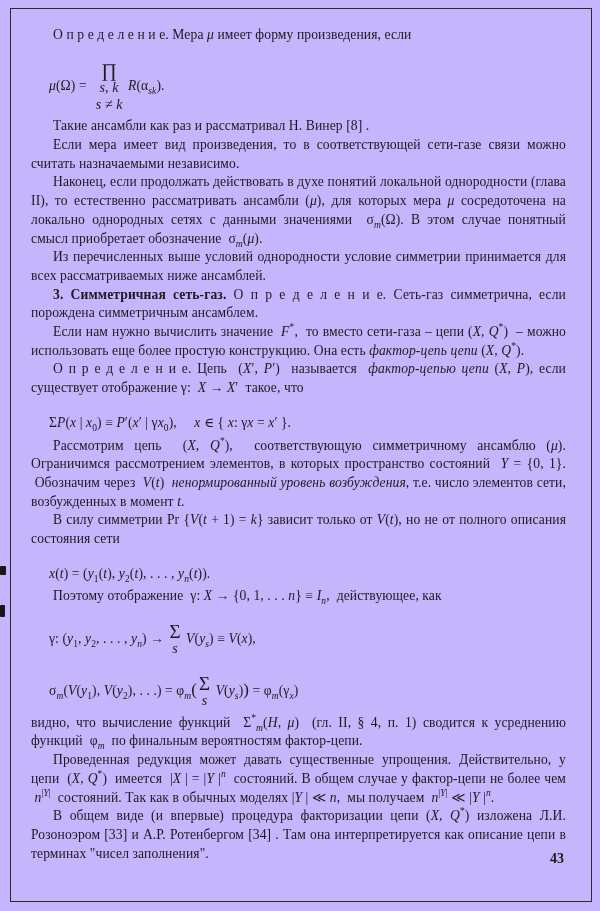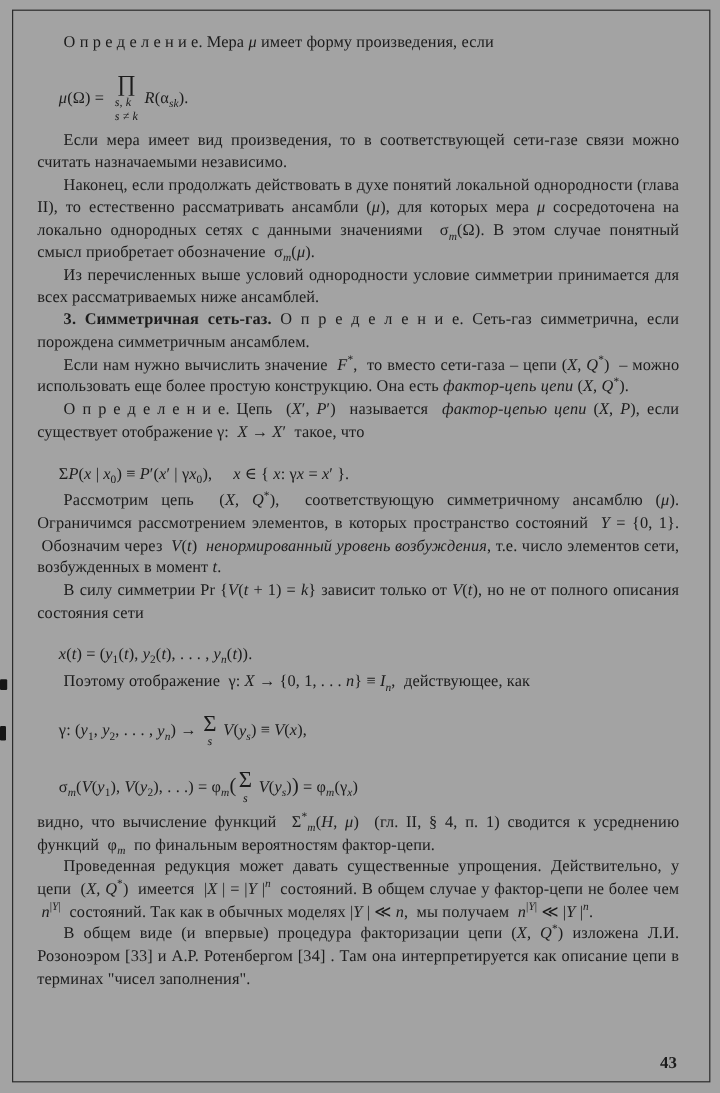--- a/index.html
+++ b/index.html
@@ -5,21 +5,21 @@
 <style>
   html, body {
     margin: 0;
     padding: 0;
     background: #ffffff;
   }
   .page {
     position: relative;
     width: 600px;
     height: 911px;
-    background: #a3a3a3;
+    background: #c4b5fd;
     font-family: "Liberation Serif", "DejaVu Serif", serif;
     color: #1b1b1b;
     overflow: hidden;
   }
   .page-frame {
     position: absolute;
     left: 10px;
     top: 8px;
     right: 8px;
     bottom: 9px;
@@ -55,32 +55,32 @@
     align-items: center;
     vertical-align: middle;
     line-height: 1;
     margin: 0 2px;
   }
   .bigop .op {
     font-size: 19px;
     line-height: 1;
   }
   .bigop .lim {
-    font-size: 10px;
+    font-size: 14px;
     line-height: 1.2;
-    text-align: left;
+    text-align: center;
     text-indent: 0;
   }
   .paren { font-size: 1.25em; }
   sub { font-size: 9.5px; line-height: 0; }
   sup { font-size: 9.5px; line-height: 0; }
   .page-number {
     position: absolute;
     right: 36px;
-    bottom: 16px;
+    bottom: 44px;
     font-size: 14px;
     font-weight: bold;
   }
   .artifact {
     position: absolute;
     background: #161616;
   }
   .artifact.a1 { left: 0; top: 566px; width: 6px; height: 9px; border-radius: 1px; }
   .artifact.a2 { left: 0; top: 605px; width: 5px; height: 12px; border-radius: 1px; }
 </style>
@@ -91,20 +91,21 @@
   <div class="page-frame"></div>
   <div class="artifact a1"></div>
   <div class="artifact a2"></div>
 
   <div class="content">
     <p class="para">О п р е д е л е н и е.  Мера  <i>μ</i>  имеет форму произведения, если</p>
     <div class="formula"><i>μ</i>(Ω) = &nbsp;<span class="bigop">
           <span class="op">∏</span>
           <span class="lim"><i>s, k</i><br><i>s ≠ k</i></span>
         </span>&nbsp;<i>R</i>(α<sub><i>sk</i></sub>).</div>
+    <p class="para">Такие ансамбли как раз и рассматривал Н. Винер [8] .</p>
     <p class="para">Если мера имеет вид произведения, то в соответствующей сети-газе связи можно считать назначаемыми независимо.</p>
     <p class="para">Наконец, если продолжать действовать в духе понятий локальной однородности (глава II), то естественно рассматривать ансамбли (<i>μ</i>), для которых мера <i>μ</i> сосредоточена на локально однородных сетях с данными значениями &nbsp;σ<sub><i>m</i></sub>(Ω). В этом случае понятный смысл приобретает обозначение &nbsp;σ<sub><i>m</i></sub>(<i>μ</i>).</p>
     <p class="para">Из перечисленных выше условий однородности условие симметрии принимается для всех рассматриваемых ниже ансамблей.</p>
     <p class="para"><b>3. Симметричная сеть-газ.</b> О п р е д е л е н и е. Сеть-газ симметрична, если порождена симметричным ансамблем.</p>
     <p class="para">Если нам нужно вычислить значение &nbsp;<i>F</i><sup>*</sup>, &nbsp;то вместо сети-газа – цепи (<i>X, Q</i><sup>*</sup>) &nbsp;– можно использовать еще более простую конструкцию. Она есть <i>фактор-цепь цепи</i> (<i>X, Q</i><sup>*</sup>).</p>
     <p class="para">О п р е д е л е н и е.  Цепь &nbsp;(<i>X</i>′, <i>P</i>′) &nbsp;называется &nbsp;<i>фактор-цепью цепи</i> (<i>X, P</i>), если существует отображение γ: &nbsp;<i>X</i> → <i>X</i>′ &nbsp;такое, что</p>
     <div class="formula">Σ<i>P</i>(<i>x</i> | <i>x</i><sub>0</sub>) ≡ <i>P</i>′(<i>x</i>′ | γ<i>x</i><sub>0</sub>),&nbsp;&nbsp;&nbsp;&nbsp;&nbsp;<i>x</i> ∈ { <i>x</i>:  γ<i>x</i> = <i>x</i>′ }.</div>
     <p class="para">Рассмотрим цепь &nbsp;(<i>X, Q</i><sup>*</sup>), &nbsp;соответствующую симметричному ансамблю (<i>μ</i>). Ограничимся рассмотрением элементов, в которых пространство состояний &nbsp;<i>Y</i> = {0, 1}. &nbsp;Обозначим через &nbsp;<i>V</i>(<i>t</i>) &nbsp;<i>ненормированный уровень возбуждения</i>, т.е. число элементов сети, возбужденных в момент <i>t</i>.</p>
     <p class="para">В силу симметрии Pr {<i>V</i>(<i>t</i> + 1) = <i>k</i>} зависит только от <i>V</i>(<i>t</i>), но не от полного описания состояния сети</p>
     <div class="formula"><i>x</i>(<i>t</i>) = (<i>y</i><sub>1</sub>(<i>t</i>), <i>y</i><sub>2</sub>(<i>t</i>), . . . , <i>y<sub>n</sub></i>(<i>t</i>)).</div>

